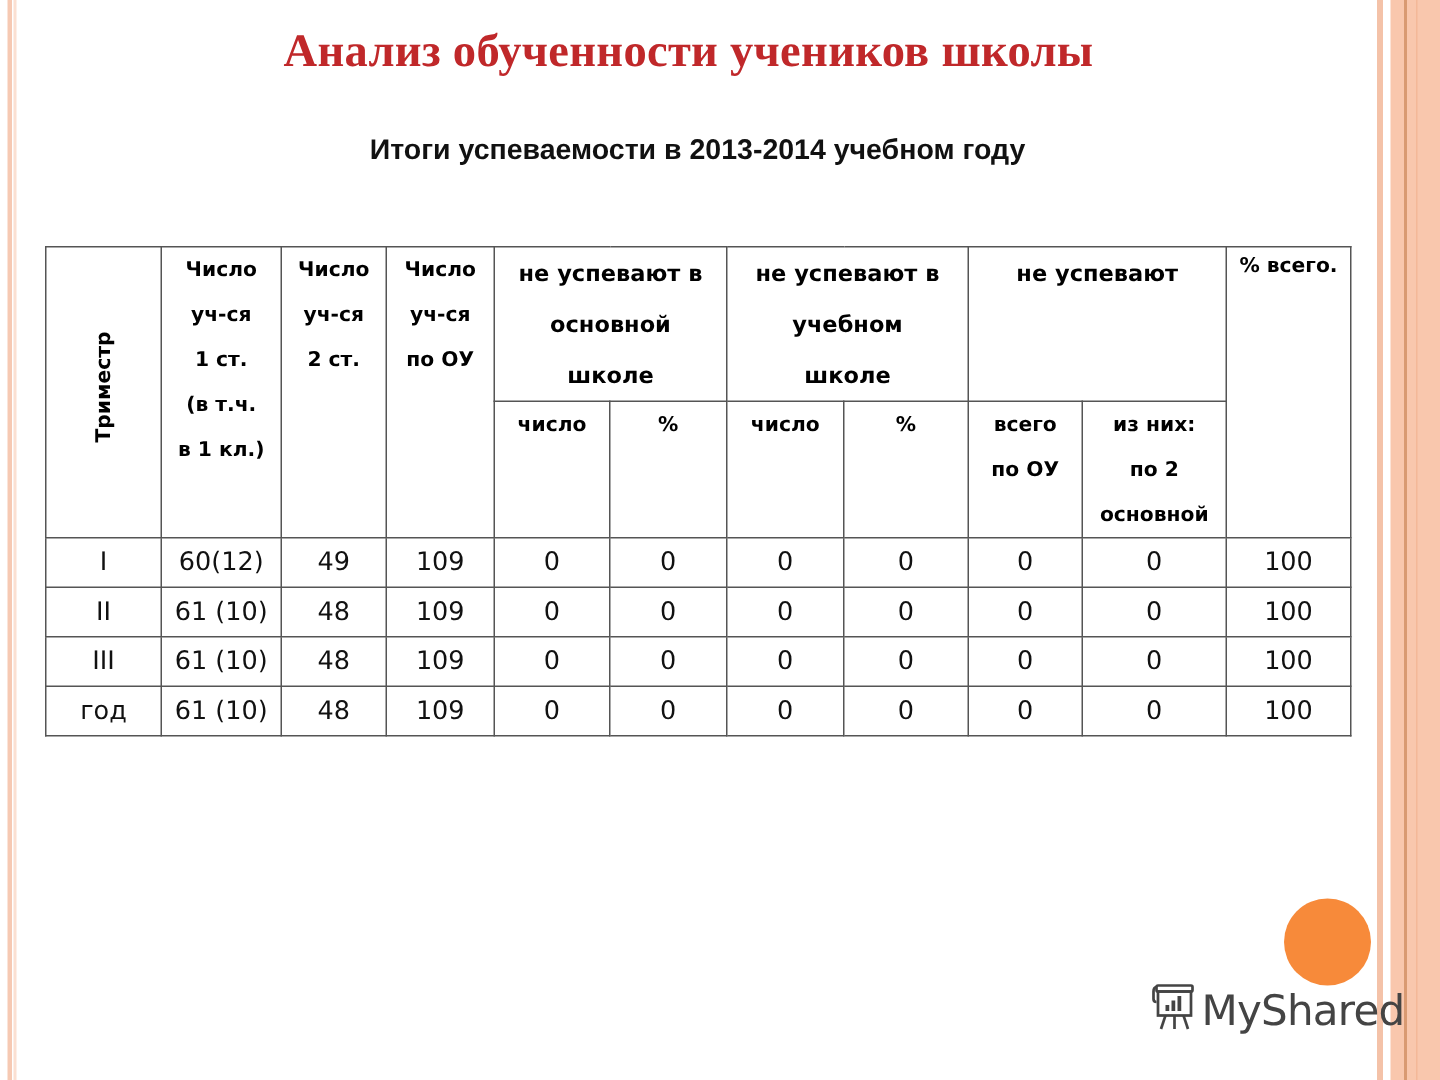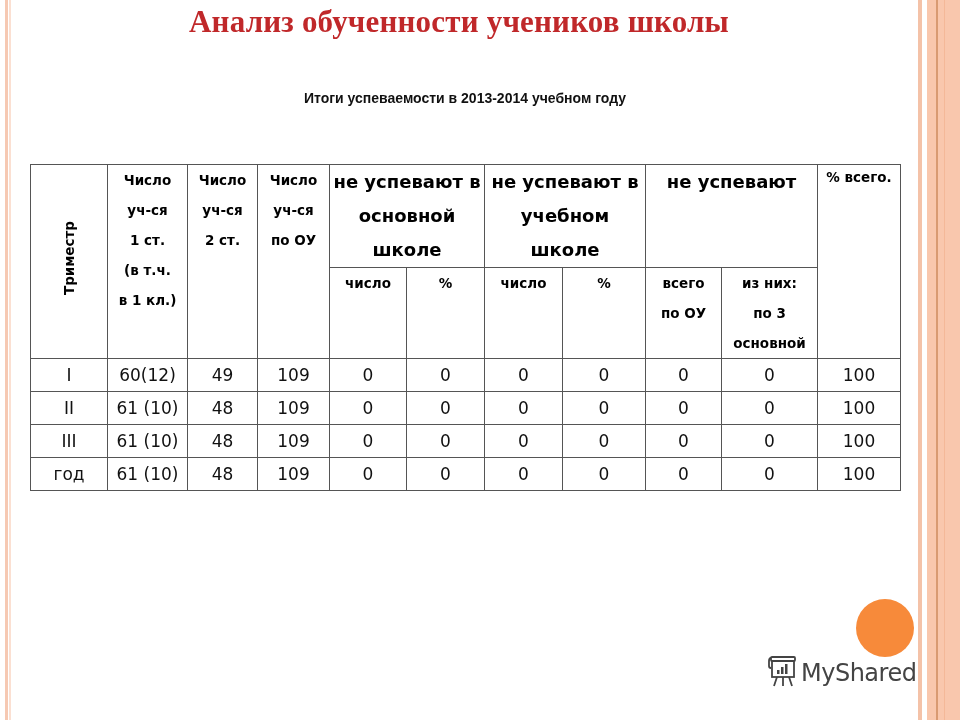--- a/index.html
+++ b/index.html
@@ -1,33 +1,33 @@
 <!DOCTYPE html>
 <html><head>
 <meta charset="utf-8">
 <style>
   html, body { margin:0; padding:0; }
   body { width:960px; height:720px; position:relative; background:#ffffff; overflow:hidden;
          font-family:"DejaVu Sans", sans-serif; color:#000; }
   .stripe { position:absolute; top:0; height:720px; }
-  .title { position:absolute; left:0; width:918px; top:4px; text-align:center;
+  .title { position:absolute; left:0; width:918px; top:16px; text-align:center;
            font-family:"Liberation Serif", serif; font-weight:bold; font-size:31px; color:#c0282a; letter-spacing:0.2px; }
   .subtitle { position:absolute; left:0; width:930px; top:90px; text-align:center;
-              font-family:"Liberation Sans", sans-serif; font-weight:bold; font-size:14px; color:#111; }
+              font-family:"Liberation Sans", sans-serif; font-weight:bold; font-size:19px; color:#111; }
   table.grid { position:absolute; left:30px; top:164px; border-collapse:collapse; table-layout:fixed; }
   table.grid td { border:1.5px solid #555; padding:0; text-align:center; vertical-align:top;
                   font-family:"DejaVu Sans", sans-serif; }
   .hsm { font-size:13.5px; font-weight:bold; line-height:30px; padding-top:2px; }
-  .hlg { font-size:18px; font-weight:bold; line-height:34px; padding-top:0px;margin-top:28px; }
+  .hlg { font-size:15px; font-weight:bold; line-height:34px; padding-top:0px;margin-top:28px; }
   .hsub { font-size:13.5px; font-weight:bold; line-height:30px; }
   .vert { display:flex; align-items:center; justify-content:center; height:186px; }
   .vert span { transform:rotate(-90deg); font-size:13.5px; font-weight:bold; white-space:nowrap; }
   tr.data td { font-size:17px; vertical-align:middle; height:32px; color:#111; }
   .logo { position:absolute; left:767px; top:654px; display:flex; align-items:center; }
-  .logo-text { font-family:"DejaVu Sans", sans-serif; font-size:24px; color:#444; letter-spacing:-0.5px; margin-left:4px; }
+  .logo-text { font-family:"DejaVu Sans", sans-serif; font-size:28px; color:#444; letter-spacing:-0.5px; margin-left:4px; }
   .circle { position:absolute; left:856px; top:599px; width:58px; height:58px; border-radius:50%; background:#f78a3a; }
 </style>
 </head>
 <body>
 
 <div class="stripe" style="left:5px;width:3px;background:#f6c9b3;"></div>
 <div class="stripe" style="left:9px;width:2px;background:#fbe0d2;"></div>
 <div class="stripe" style="left:918px;width:4px;background:#f4c2a8;"></div>
 <div class="stripe" style="left:927px;width:33px;background:#f9c7ad;"></div>
 <div class="stripe" style="left:936px;width:1.5px;background:#d99a72;"></div>
@@ -95,21 +95,21 @@
     <td class="hsub">число</td>
     <td class="hsub">%</td>
     <td class="hsub">число</td>
     <td class="hsub">%</td>
     <td class="hsub">
       <div>всего</div>
           <div>по ОУ</div>
     </td>
     <td class="hsub">
       <div>из них:</div>
-          <div>по 3</div>
+          <div>по 2</div>
       <div>основной</div>
     </td>
   </tr>
 
   <tr class="data">
     <td>I</td>
     <td>60(12)</td>
     <td>49</td>
     <td>109</td>
     <td>0</td>

